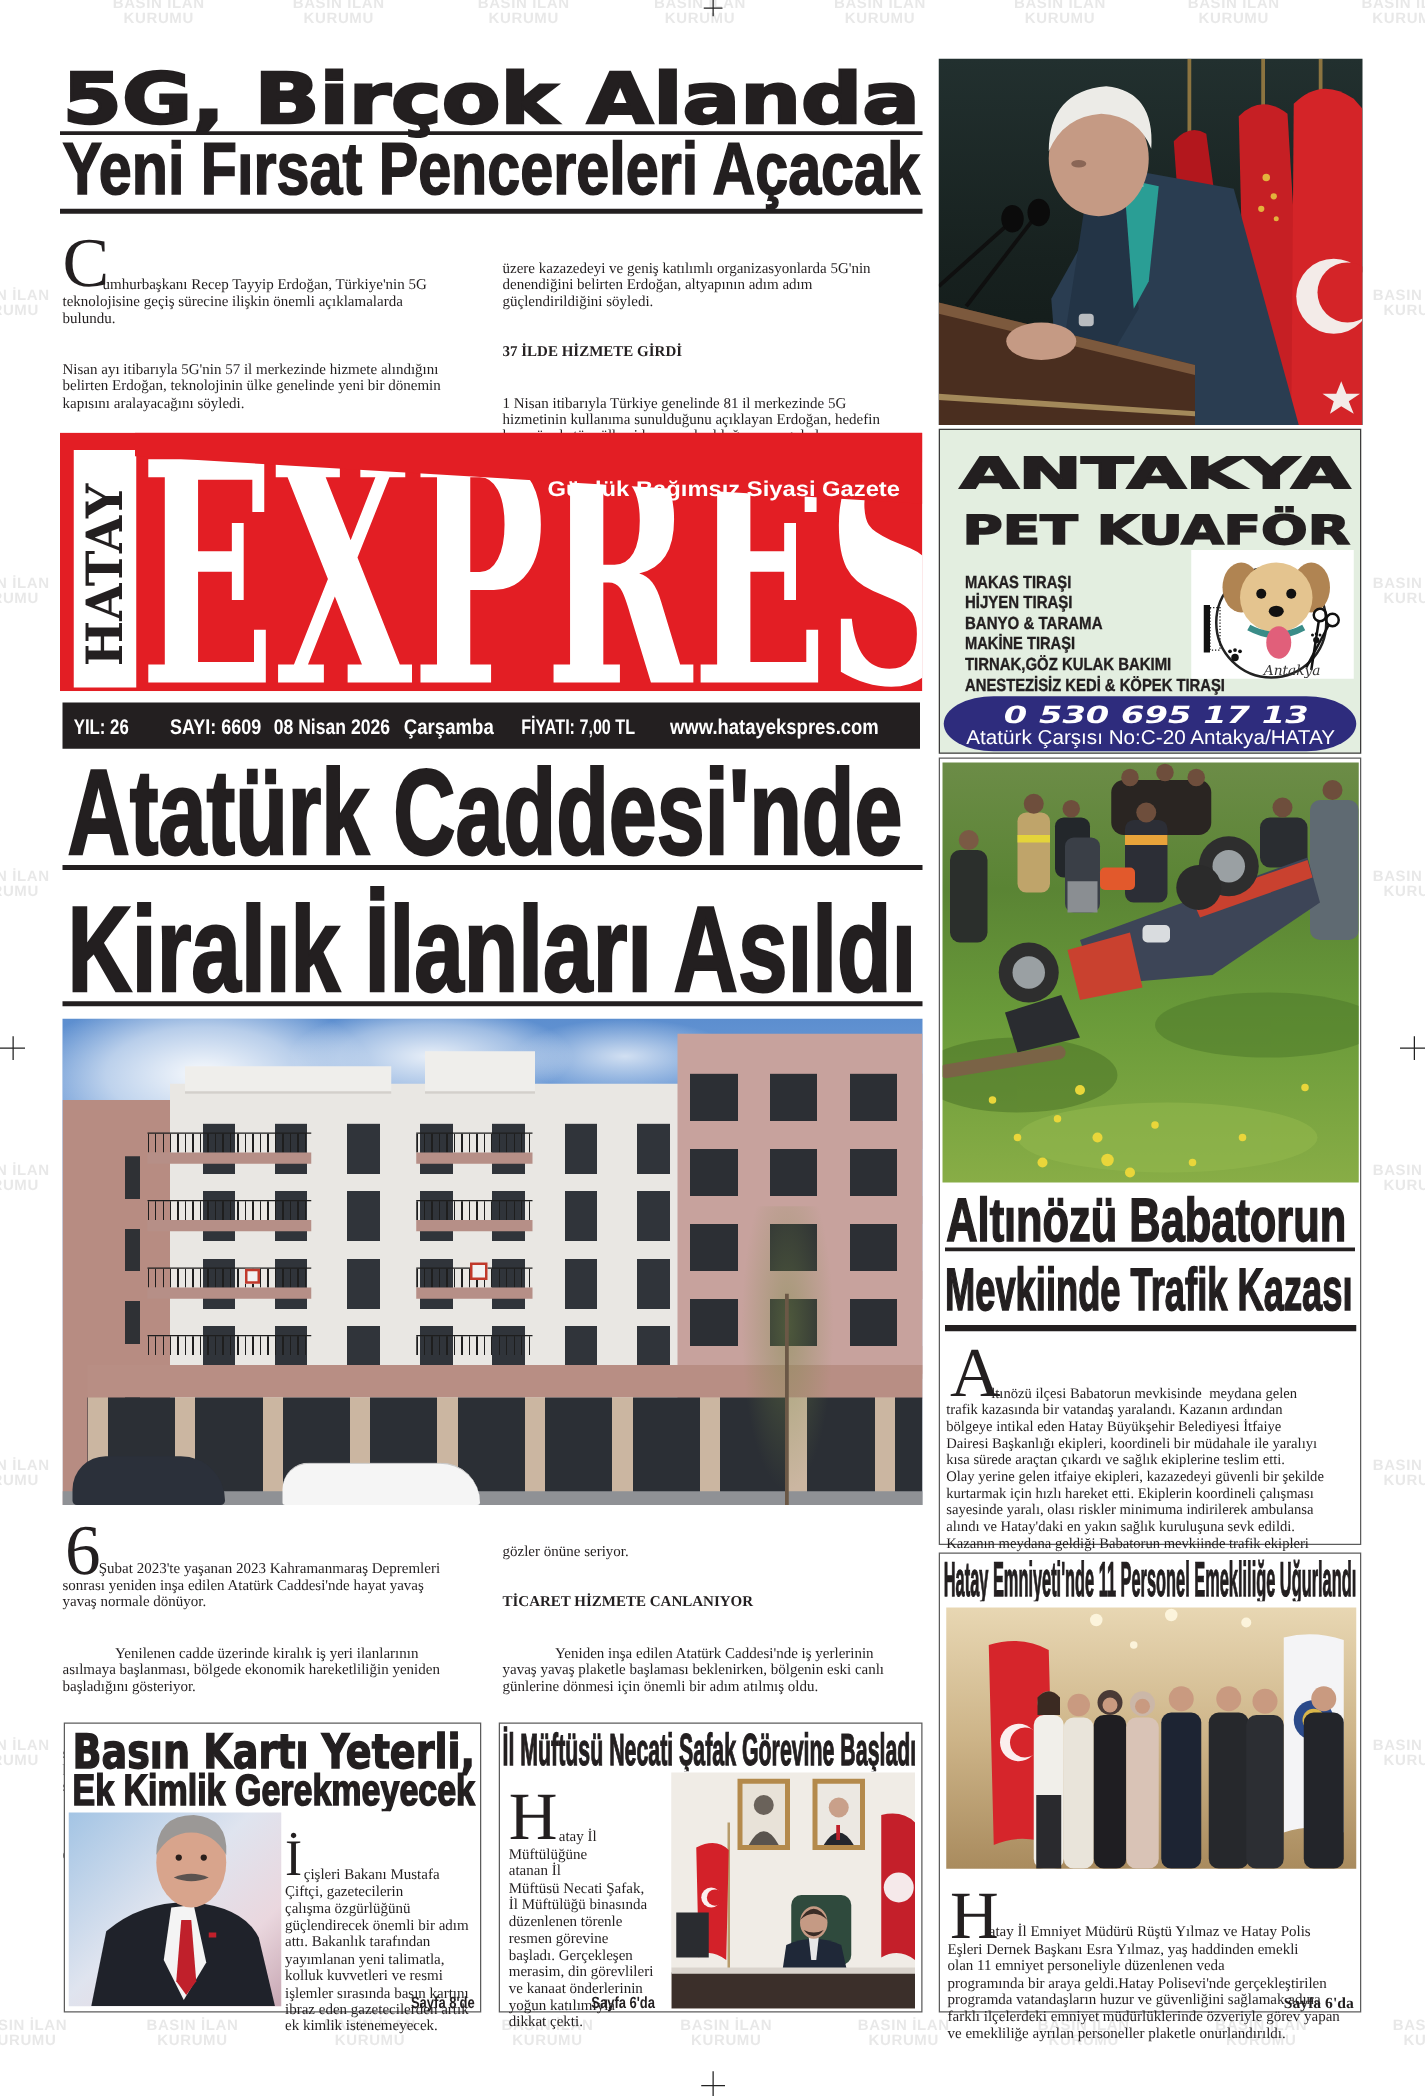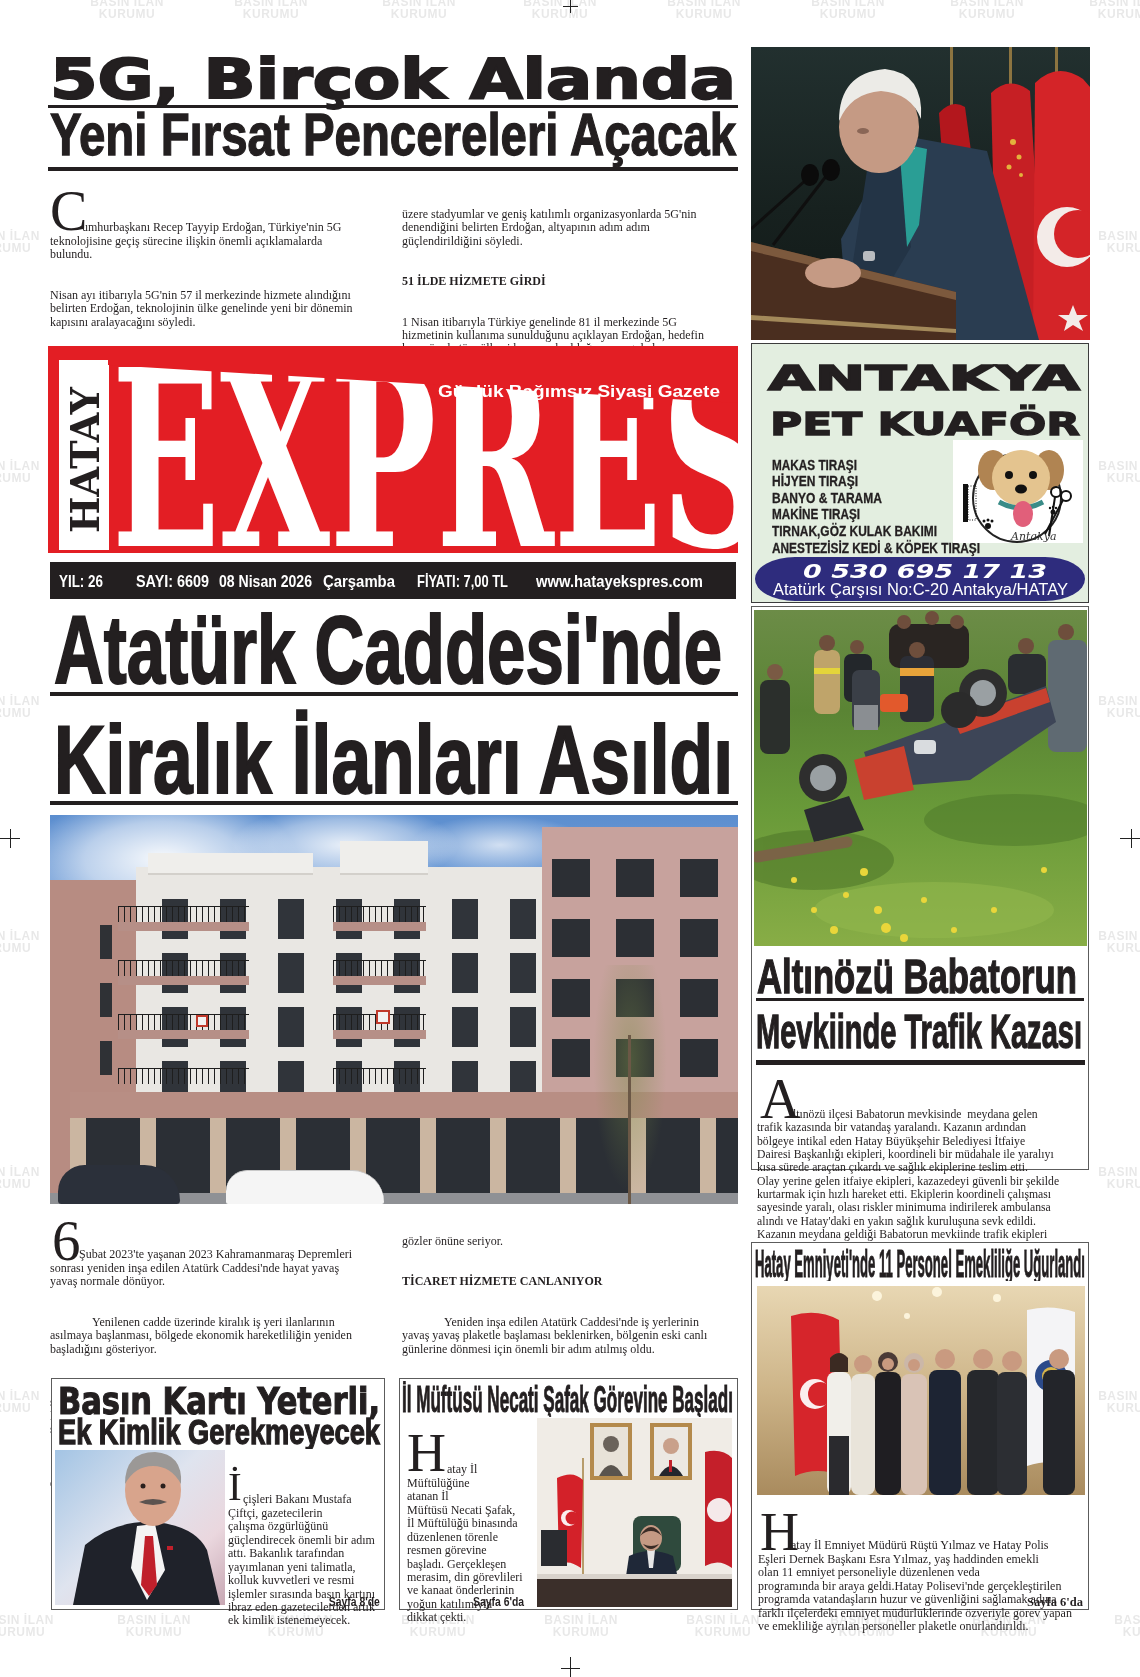--- a/index.html
+++ b/index.html
@@ -176,24 +176,24 @@
 belirten Erdoğan, teknolojinin ülke genelinde yeni bir dönemin
 kapısını aralayacağını söyledi.</p>
     <p>Cumhurbaşkanı Erdoğan, 5G çalışmalarının yaklaşık 10 yıl
 öncesine dayandığını hatırlatarak, sürecin 2016 yılında başladığını
 ifade etti. 2018'de ilk testlerin yapıldığını belirten Erdoğan,
 2019'dan itibaren ise pilot uygulamaların hayata geçirildiğini
 kaydetti.Bu süreçte, Türkiye Büyük Millet Meclisi başta olmak</p>
   </div>
 
   <div class="col" style="left:402px;top:181px;width:338px;">
-    <p>üzere stadyumlar ve geniş katılımlı organizasyonlarda 5G'nin
+    <p>üzere kazazedeyi ve geniş katılımlı organizasyonlarda 5G'nin
 denendiğini belirten Erdoğan, altyapının adım adım
 güçlendirildiğini söyledi.</p>
-    <p class="sub">51 İLDE HİZMETE GİRDİ</p>
+    <p class="sub">37 İLDE HİZMETE GİRDİ</p>
     <p>1 Nisan itibarıyla Türkiye genelinde 81 il merkezinde 5G
 hizmetinin kullanıma sunulduğunu açıklayan Erdoğan, hedefin
 kısa sürede tüm ülkeyi kapsamak olduğunu vurguladı.</p>
     <p>Kırsal bölgelerden şehir merkezlerine kadar geniş bir altyapı ağı
 kurulduğunu belirten Erdoğan, “İnşallah iki yıl içinde ülkemizin
 her karışında 5G hizmetini sunacağız” dedi.</p>
     <p>(Haber Merkezi)</p>
   </div>
 
   <div class="photo" style="left:751px;top:47px;width:339px;height:293px;background:linear-gradient(180deg,#22302f 0%,#17211f 55%,#111816 100%);">
@@ -382,21 +382,21 @@
     <p>Uzun süredir sessizliğe bürünen cadde, yeni kiracılar ve açılacak iş
 yerleriyle birlikte yeniden hareketlenecek.</p>
     <p class="sub">ESNAF YENİDEN BAŞLIYOR</p>
     <p>Hak sahiplerinin belirlenmesinin ardından dükkânlarını kiraya
 vermek isteyen vatandaşlar ilanlarını görünür noktalara asarken,
 yeni iş kurmak isteyen girişimciler için de fırsatlar oluştu.</p>
     <p>(Haber Merkezi)</p>
   </div>
 </section>
 
-<article class="box" style="left:751px;top:606px;width:338px;height:564px;">
+<article class="box" style="left:751px;top:606px;width:338px;height:630px;">
   <div class="photo" style="left:2px;top:3px;width:333px;height:336px;background:linear-gradient(180deg,#6c8c47 0%,#5a8434 30%,#699a39 60%,#88ad46 100%);">
     <svg width="333" height="336">
       <g opacity="0.55">
         <ellipse cx="60" cy="250" rx="80" ry="30" fill="#4c7428"></ellipse>
         <ellipse cx="260" cy="210" rx="90" ry="26" fill="#4f7a2b"></ellipse>
         <ellipse cx="180" cy="300" rx="120" ry="28" fill="#94b94e"></ellipse>
       </g>
       <g>
         <rect x="6" y="70" width="30" height="74" rx="8" fill="#2b2f2c"></rect>
           <circle cx="21" cy="62" r="8" fill="#7a5a44"></circle>

